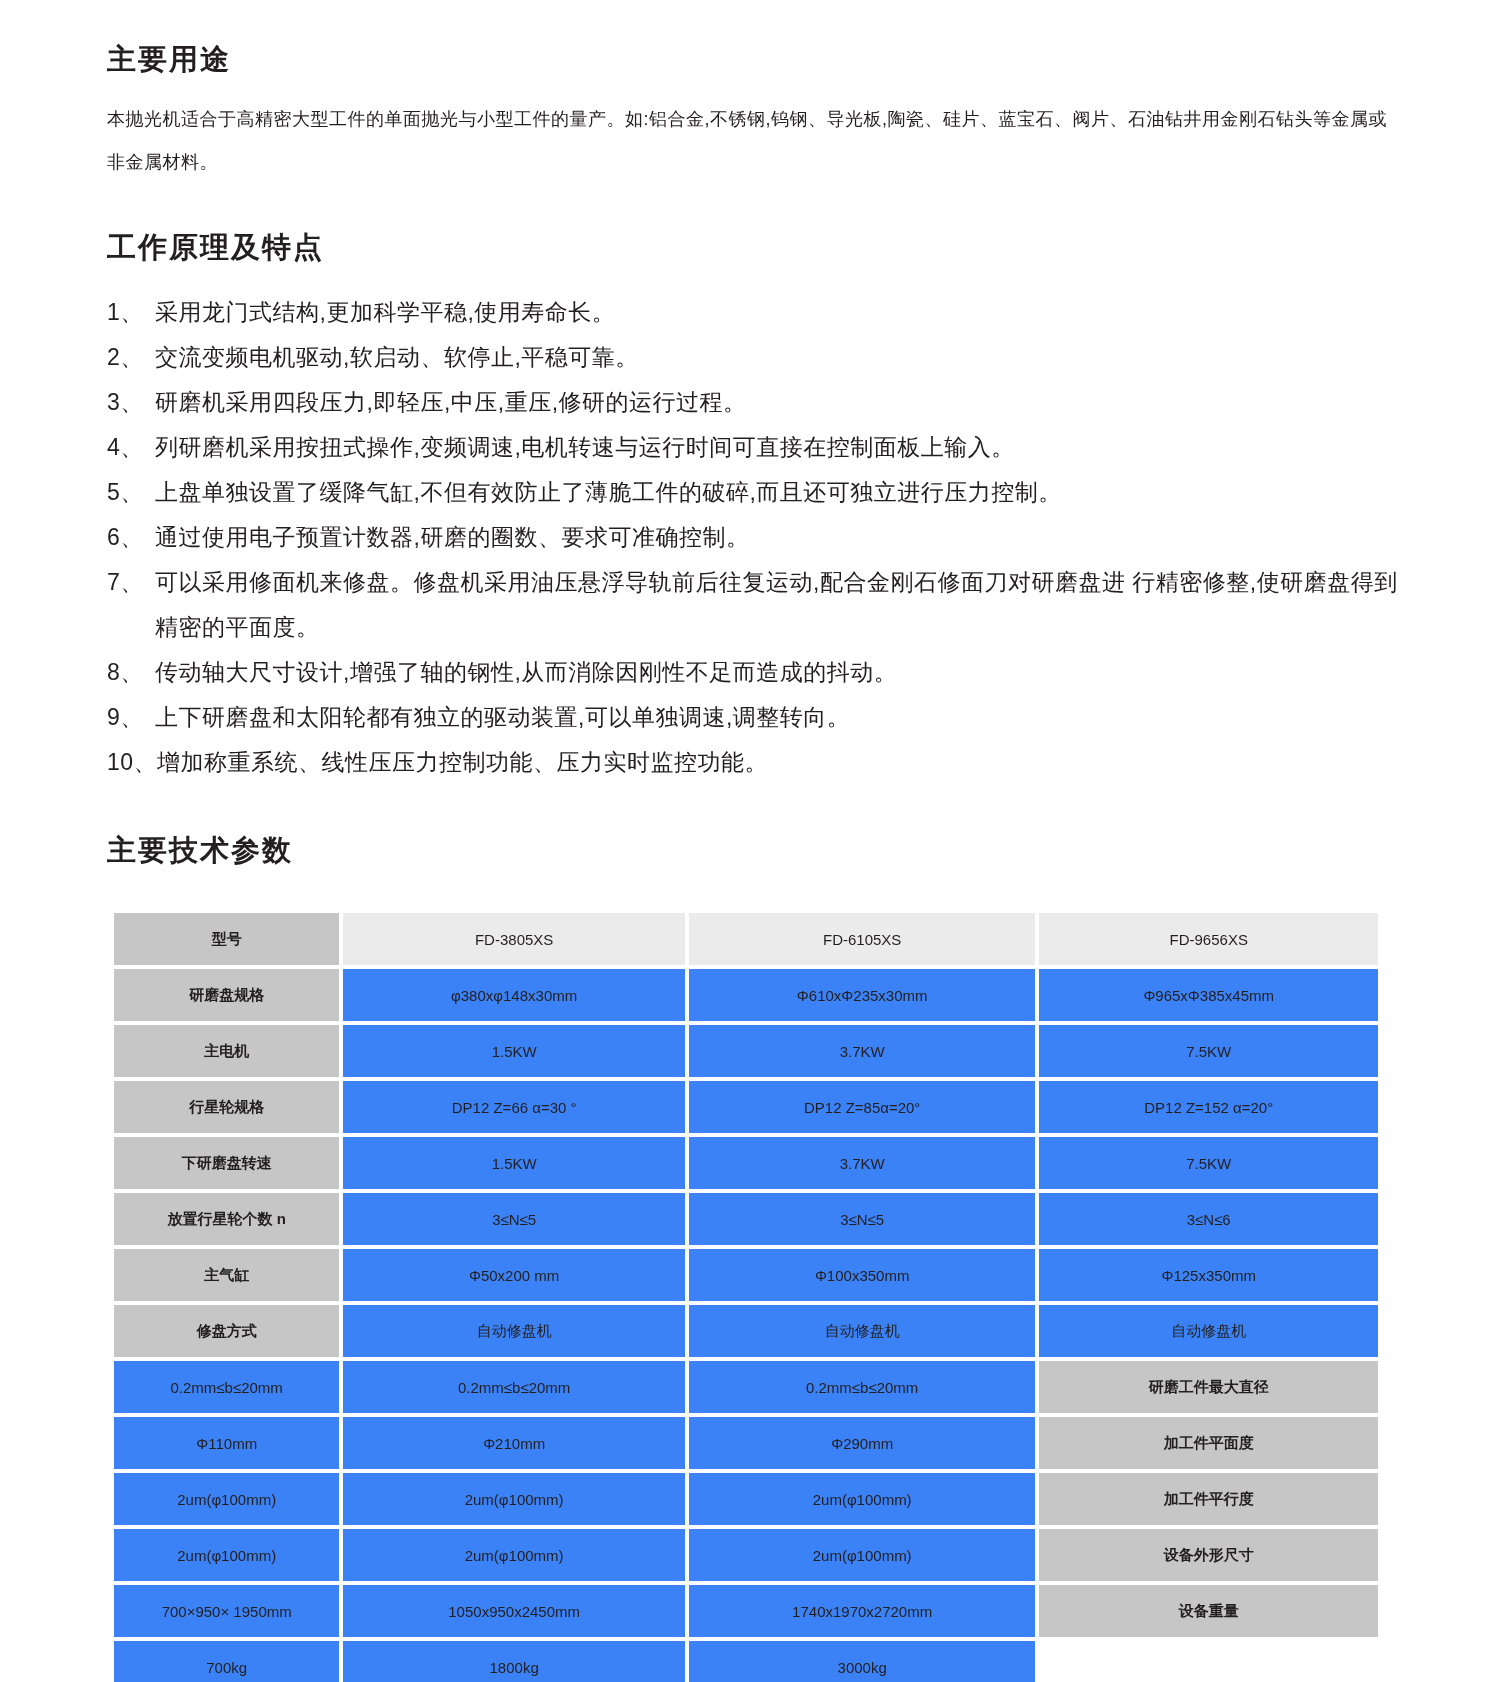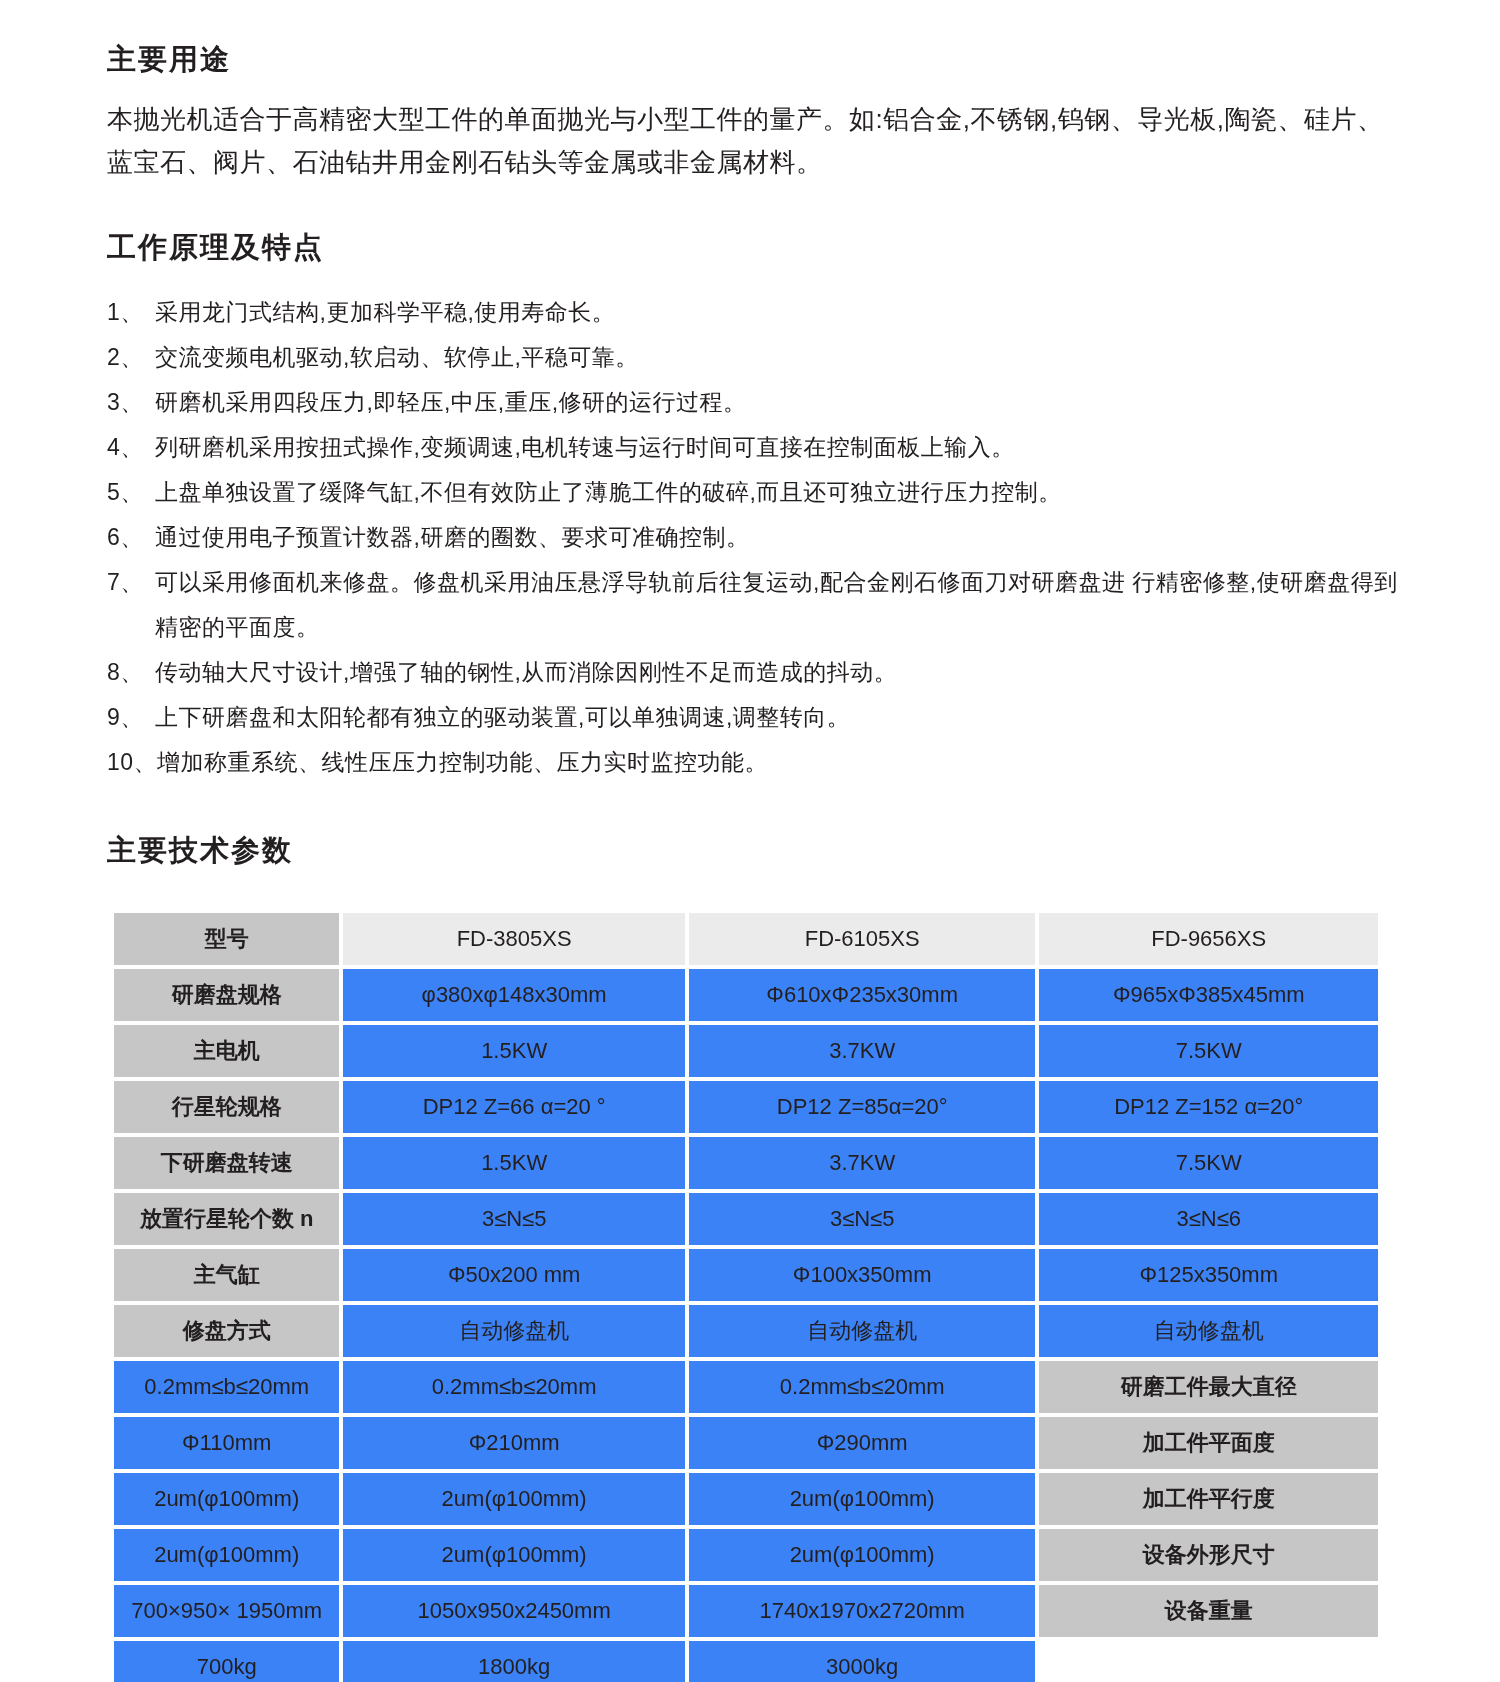--- a/index.html
+++ b/index.html
@@ -15,21 +15,21 @@
     padding: 40px 100px 0 107px;
   }
   .section-title {
     font-size: 29px;
     font-weight: bold;
     letter-spacing: 2px;
     color: #231f20;
   }
   .intro-text {
     margin-top: 18px;
-    font-size: 26px;
+    font-size: 18px;
     line-height: 43px;
     letter-spacing: 0.5px;
   }
   .features-title { margin-top: 44px; }
   .feature-list {
     margin-top: 22px;
   }
   .feature-item {
     display: flex;
     align-items: flex-start;
@@ -52,21 +52,21 @@
     grid-template-columns: 227fr 344fr 349fr 341fr;
     gap: 4px;
     background: #ffffff;
   }
   .cell {
     min-height: 52px;
     display: flex;
     align-items: center;
     justify-content: center;
     text-align: center;
-    font-size: 22px;
+    font-size: 15px;
     padding: 2px 6px;
   }
   .cell.label {
     background: #c6c6c6;
     font-weight: bold;
   }
   .cell.value {
     background: #3b82f6;
     font-weight: normal;
   }
@@ -141,21 +141,21 @@
     <div class="cell value">φ380xφ148x30mm</div>
     <div class="cell value">Φ610xΦ235x30mm</div>
     <div class="cell value">Φ965xΦ385x45mm</div>
 
     <div class="cell label">主电机</div>
     <div class="cell value">1.5KW</div>
     <div class="cell value">3.7KW</div>
     <div class="cell value">7.5KW</div>
 
     <div class="cell label">行星轮规格</div>
-    <div class="cell value">DP12 Z=66   α=20 °</div>
+    <div class="cell value">DP12 Z=66   α=30 °</div>
     <div class="cell value">DP12 Z=85α=20°</div>
     <div class="cell value">DP12 Z=152 α=20°</div>
 
     <div class="cell label">下研磨盘转速</div>
     <div class="cell value">1.5KW</div>
     <div class="cell value">3.7KW</div>
     <div class="cell value">7.5KW</div>
 
     <div class="cell label">放置行星轮个数 n</div>
     <div class="cell value">3≤N≤5</div>

